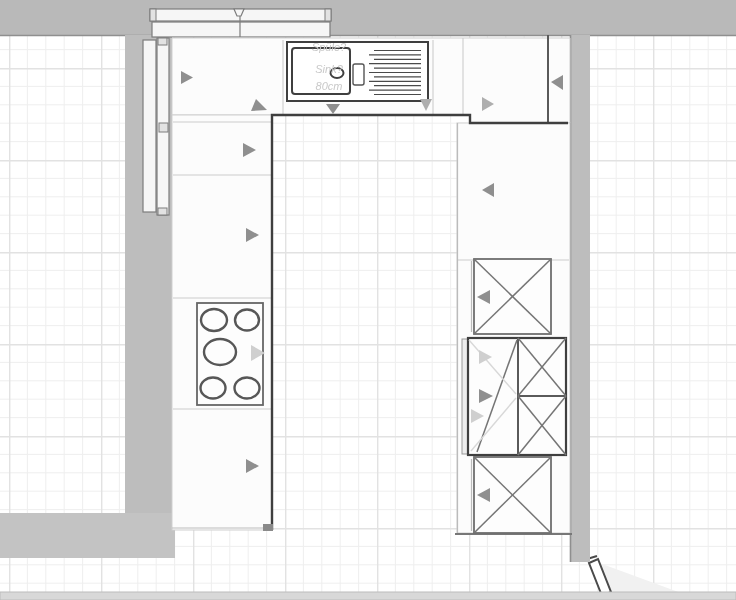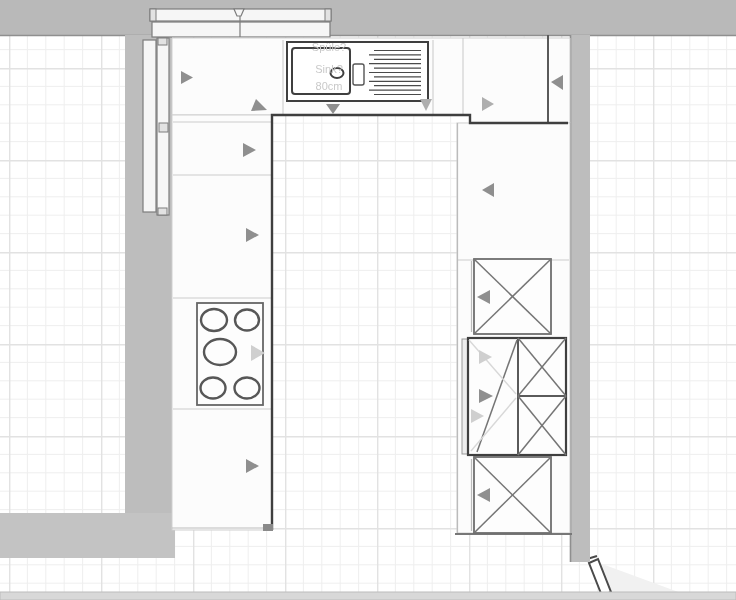--- a/index.html
+++ b/index.html
@@ -1,17 +1,17 @@
 <!DOCTYPE html>
 <html style="--wall: #bdbdbd; --wall-top: #b9b9b9; --wall-band: #c3c3c3; --bottom-strip: #d8d8d8; --grid-minor: #efefef; --grid-major: #e2e2e2; --outline-dark: #3f3f3f; --arrow-dark: #8f8f8f; --arrow-light: #cfcfcf; --label-text: #c9c9c9; --door-swing: #f1f1f1;"><head>
 <meta charset="utf-8">
 <style>
   html,body{margin:0;padding:0;background:#fff;}
   .stage{width:736px;height:600px;position:relative;overflow:hidden;
-         font-family:"Liberation Sans", sans-serif;}
+         font-family:"Liberation Sans", sans-serif;font-style:italic;}
   svg{display:block;}
   .floor{fill:#ffffff;}
   .grid-minor{stroke:var(--grid-minor,#efefef);stroke-width:1;}
   .grid-major{stroke:var(--grid-major,#e2e2e2);stroke-width:1.4;}
   .wall{fill:var(--wall,#bdbdbd);}
   .wall-top{fill:var(--wall-top,#b9b9b9);}
   .wall-band{fill:var(--wall-band,#c3c3c3);}
   .bottom-strip{fill:var(--bottom-strip,#d8d8d8);stroke:#bcbcbc;stroke-width:1;}
   .wall-edge{stroke:#8f8f8f;stroke-width:1.6;}
   .unit{fill:#fcfcfc;stroke:#cfcfcf;stroke-width:1;}

